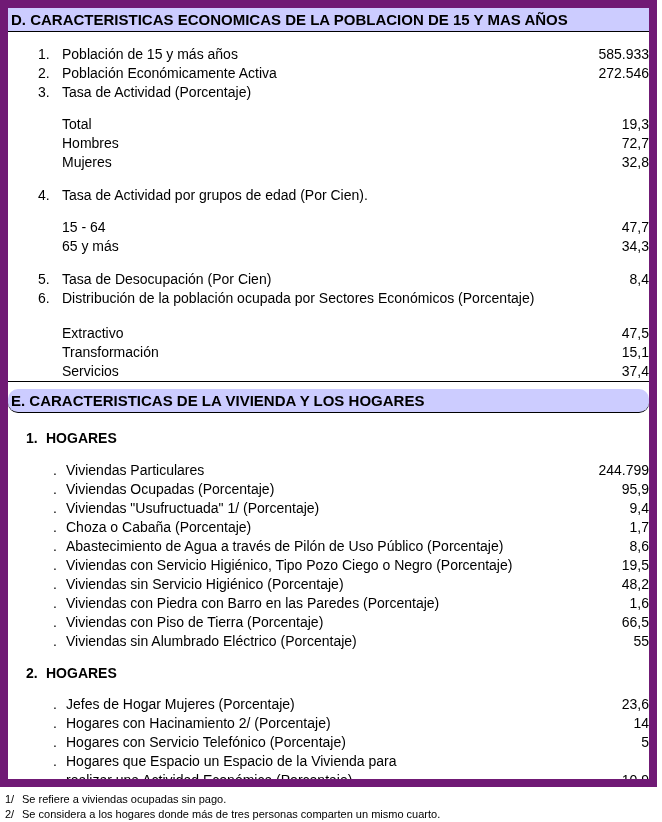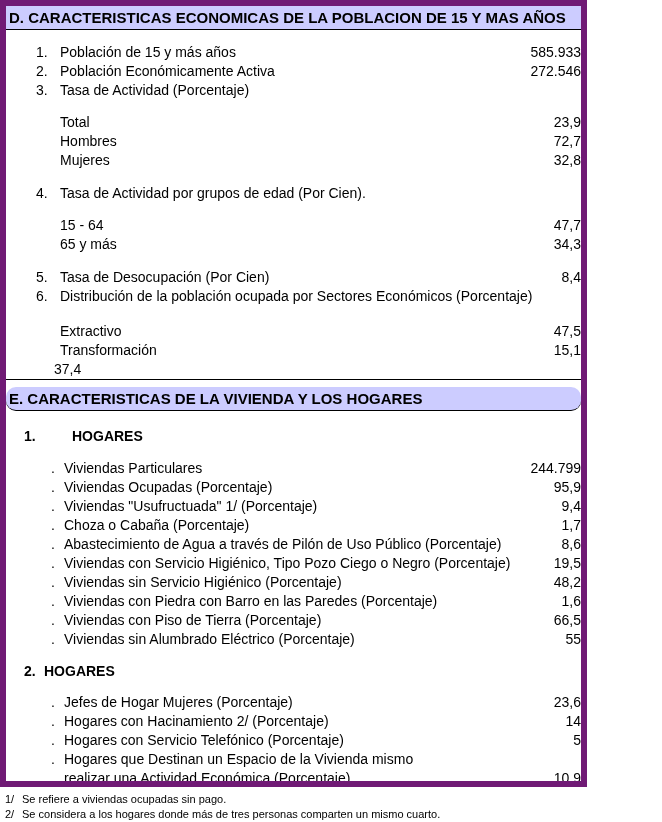--- a/index.html
+++ b/index.html
@@ -7,22 +7,22 @@
   .sheet {
     position: relative;
     width: 662px; height: 822px;
     background: #ffffff;
     color: #000000;
     font-family: "Liberation Sans", sans-serif;
     overflow: hidden;
   }
   .box {
     position: absolute; left: 0; top: 0;
-    width: 587px; height: 787px;
-    border: 6px solid #701a75;
+    width: 657px; height: 787px;
+    border: 8px solid #701a75;
     background: #ffffff;
     overflow: hidden;
   }
   .bar {
     height: 24px;
     background: var(--accent, #ccccff);
     border-bottom: 1px solid #000000;
     display: flex; align-items: center;
     padding-left: 3px;
     font-weight: 700; font-size: 15px;
@@ -36,21 +36,21 @@
   .row.sub { padding-left: 48px; justify-content: space-between; }
   .lbl { flex: 1 1 auto; padding-right: 8px; overflow: hidden; margin-left: 6px; }
   .val { flex: none; }
   .dotrow .dot { flex: none; width: 7px; margin-left: 45px; }
   .dotrow.cont { padding-left: 52px; }
   .subhead { display: flex; font-weight: 700; font-size: 14px; line-height: 19px; }
   .subhead .shnum { flex: none; width: 20px; margin-left: 18px; }
   .mt12 { margin-top: 12px; }
   .mt13 { margin-top: 13px; }
   .mt14 { margin-top: 14px; }
-  .mt16 { margin-top: 16px; gap: 28px; }
+  .mt16 { margin-top: 16px; }
   .footnotes {
     position: absolute; left: 0; top: 792px; width: 662px;
     font-size: 11px; line-height: 15px;
   }
   .fnote { display: flex; white-space: nowrap; }
   .fnote .fnum { flex: none; width: 17px; margin-left: 5px; }
 </style>
 </head>
 <body>
 
@@ -72,21 +72,21 @@
       <span class="val">272.546</span>
     </div>
     <div class="row">
       <span class="num">3.</span>
       <span class="lbl">Tasa de Actividad (Porcentaje)</span>
       <span class="val"></span>
     </div>
 
     <div class="row sub mt13">
       <span class="lbl">Total</span>
-      <span class="val">23,9</span>
+      <span class="val">19,3</span>
     </div>
     <div class="row sub">
       <span class="lbl">Hombres</span>
       <span class="val">72,7</span>
     </div>
     <div class="row sub">
       <span class="lbl">Mujeres</span>
       <span class="val">32,8</span>
     </div>
 
@@ -118,20 +118,21 @@
 
     <div class="row sub mt16">
       <span class="lbl">Extractivo</span>
       <span class="val">47,5</span>
     </div>
     <div class="row sub">
       <span class="lbl">Transformación</span>
       <span class="val">15,1</span>
     </div>
     <div class="row sub">
+      <span class="lbl">Servicios</span>
       <span class="val">37,4</span>
     </div>
 
     <div class="rule"></div>
 
     <div class="bar bar-e">
       <span>E. CARACTERISTICAS DE LA VIVIENDA Y LOS HOGARES</span>
     </div>
 
     <div class="subhead mt16">
@@ -205,21 +206,21 @@
       <span class="lbl">Hogares con Hacinamiento 2/ (Porcentaje)</span>
       <span class="val">14</span>
     </div>
     <div class="dotrow">
       <span class="dot">.</span>
       <span class="lbl">Hogares con Servicio Telefónico (Porcentaje)</span>
       <span class="val">5</span>
     </div>
     <div class="dotrow">
       <span class="dot">.</span>
-      <span class="lbl">Hogares que Destinan un Espacio de la Vivienda mismo</span>
+      <span class="lbl">Hogares que Espacio un Espacio de la Vivienda para</span>
       <span class="val"></span>
     </div>
     <div class="dotrow cont">
       <span class="lbl">realizar una Actividad Económica (Porcentaje)</span>
       <span class="val">10,9</span>
     </div>
 
   </div>
 
   <div class="footnotes">

